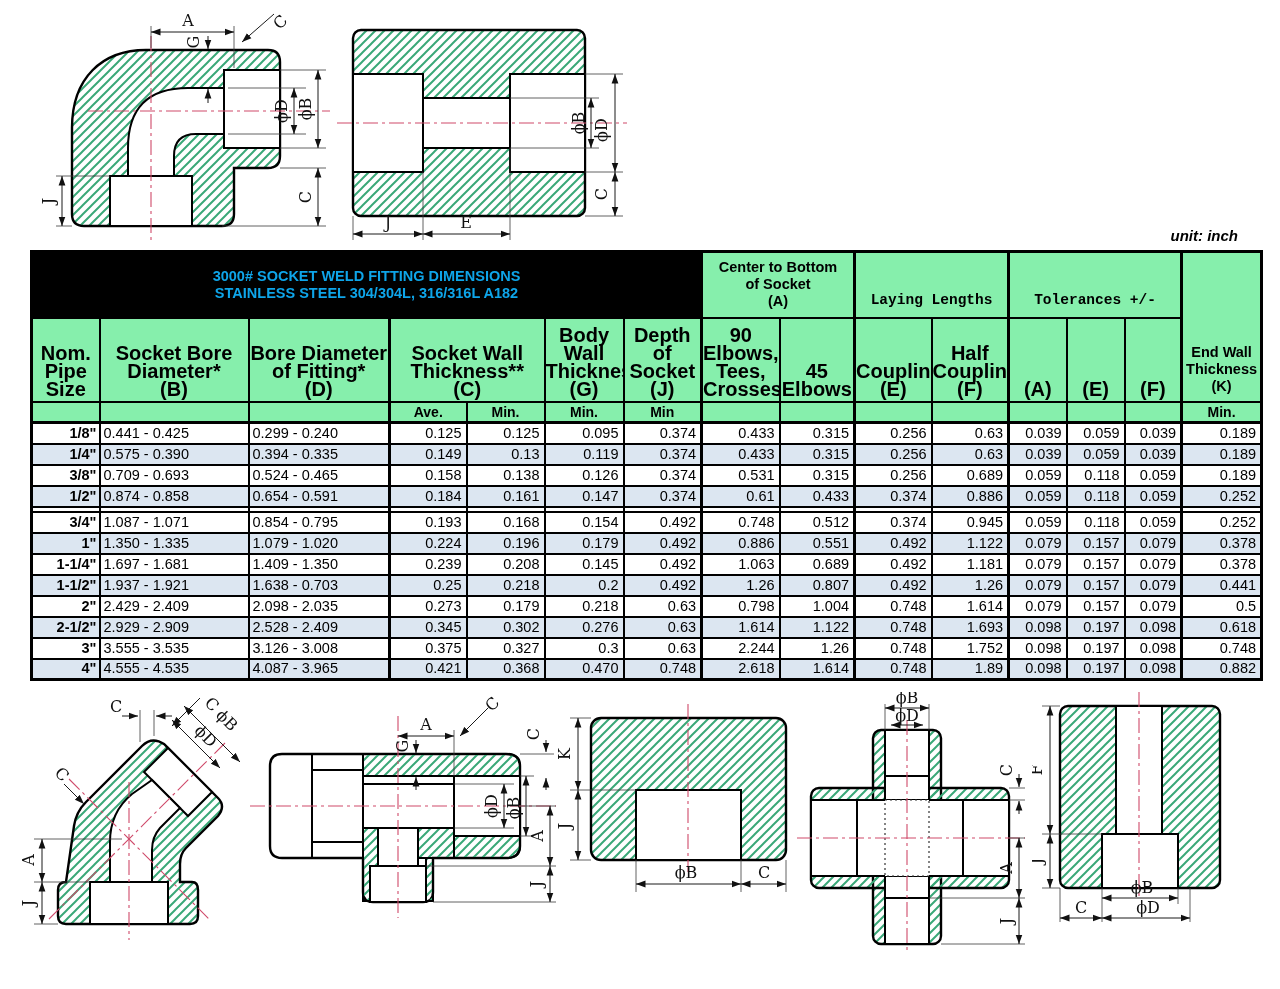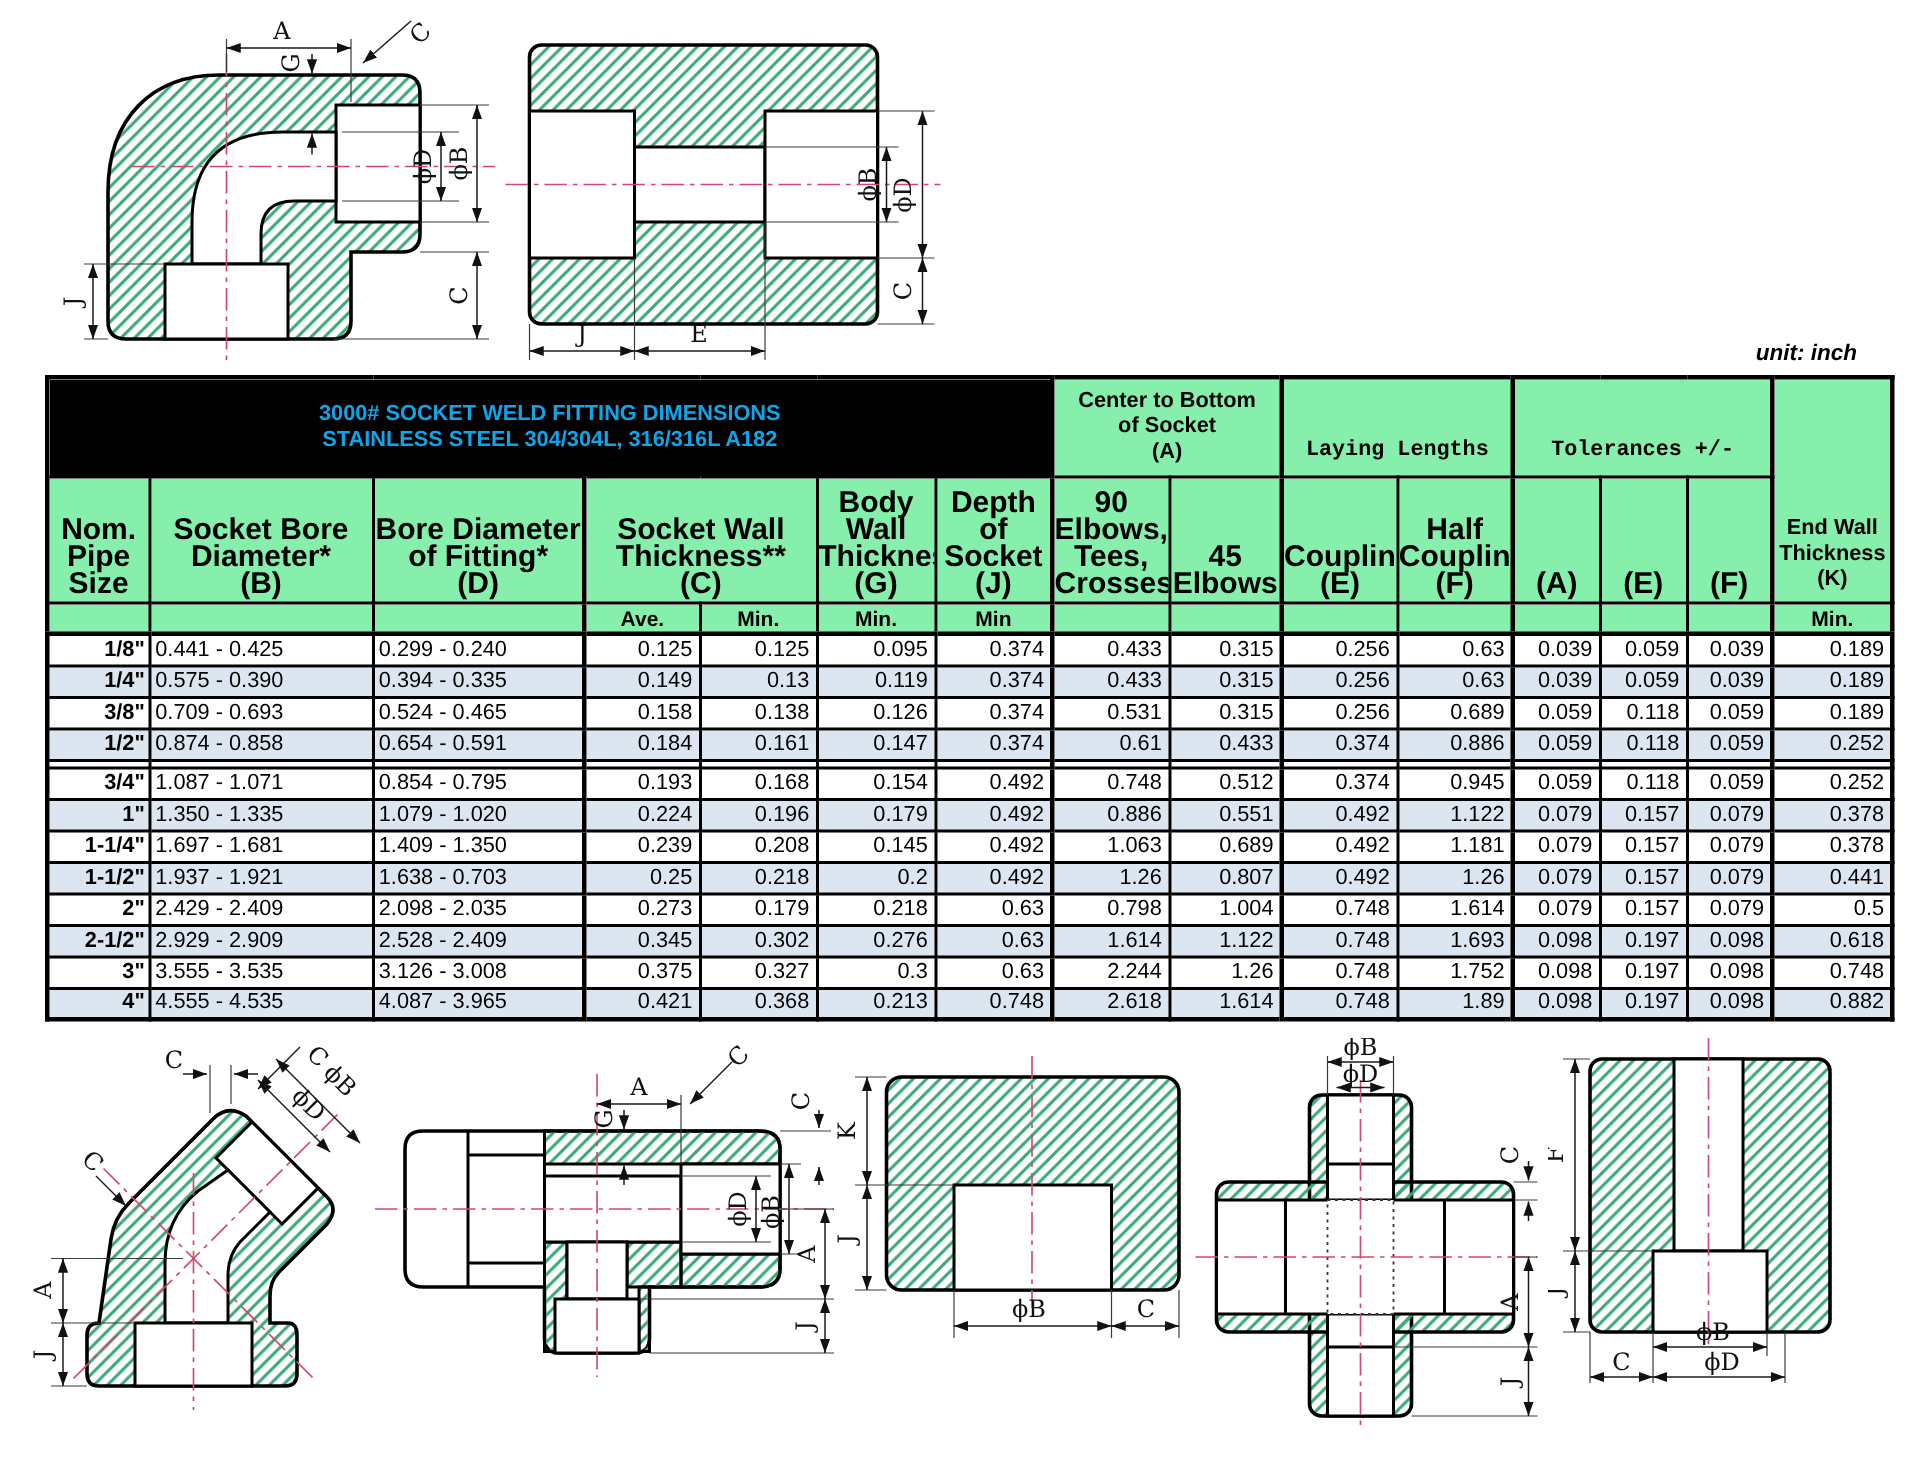--- a/index.html
+++ b/index.html
@@ -446,21 +446,21 @@
             <td class="c-num">0.197</td>
             <td class="c-num">0.098</td>
             <td class="c-num bl">0.748</td>
           </tr>
           <tr class="alt">
             <td class="c-size">4"</td>
             <td class="c-range">4.555 - 4.535</td>
             <td class="c-range">4.087 - 3.965</td>
             <td class="c-num bl">0.421</td>
             <td class="c-num">0.368</td>
-            <td class="c-num">0.213</td>
+            <td class="c-num">0.470</td>
             <td class="c-num">0.748</td>
             <td class="c-num bl">2.618</td>
             <td class="c-num">1.614</td>
             <td class="c-num bl">0.748</td>
             <td class="c-num">1.89</td>
             <td class="c-num bl">0.098</td>
             <td class="c-num">0.197</td>
             <td class="c-num">0.098</td>
             <td class="c-num bl">0.882</td>
           </tr>

